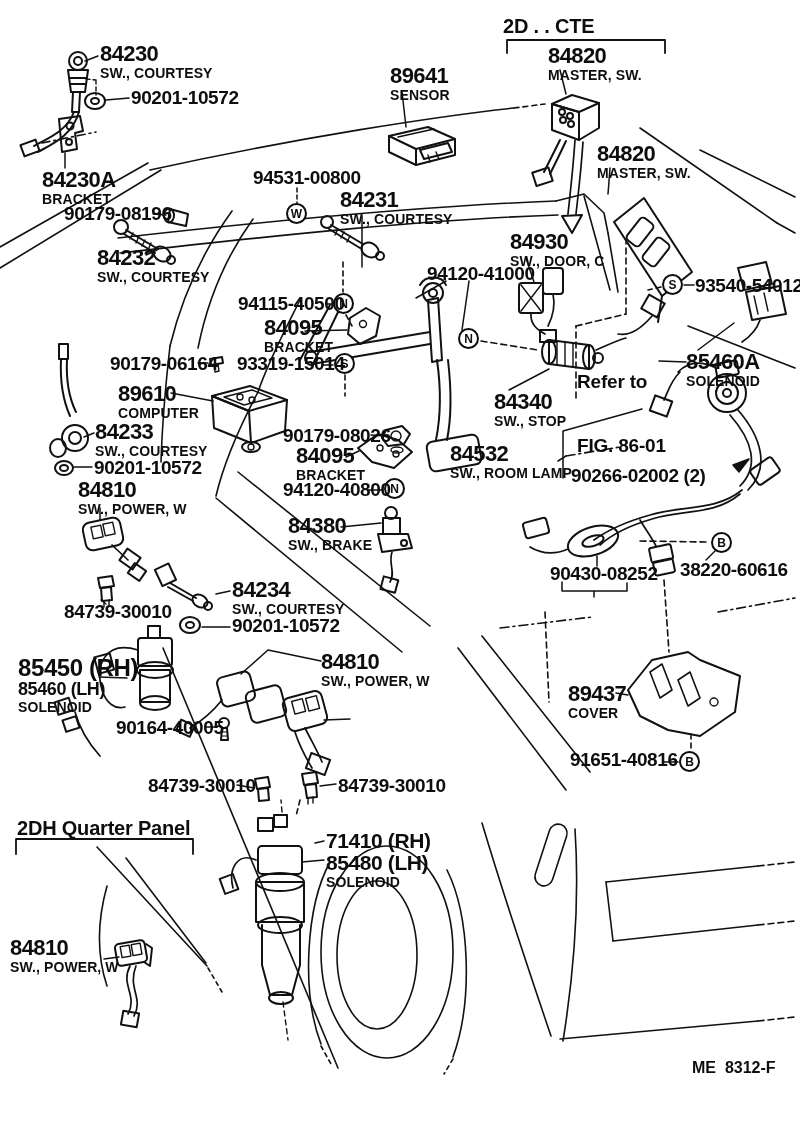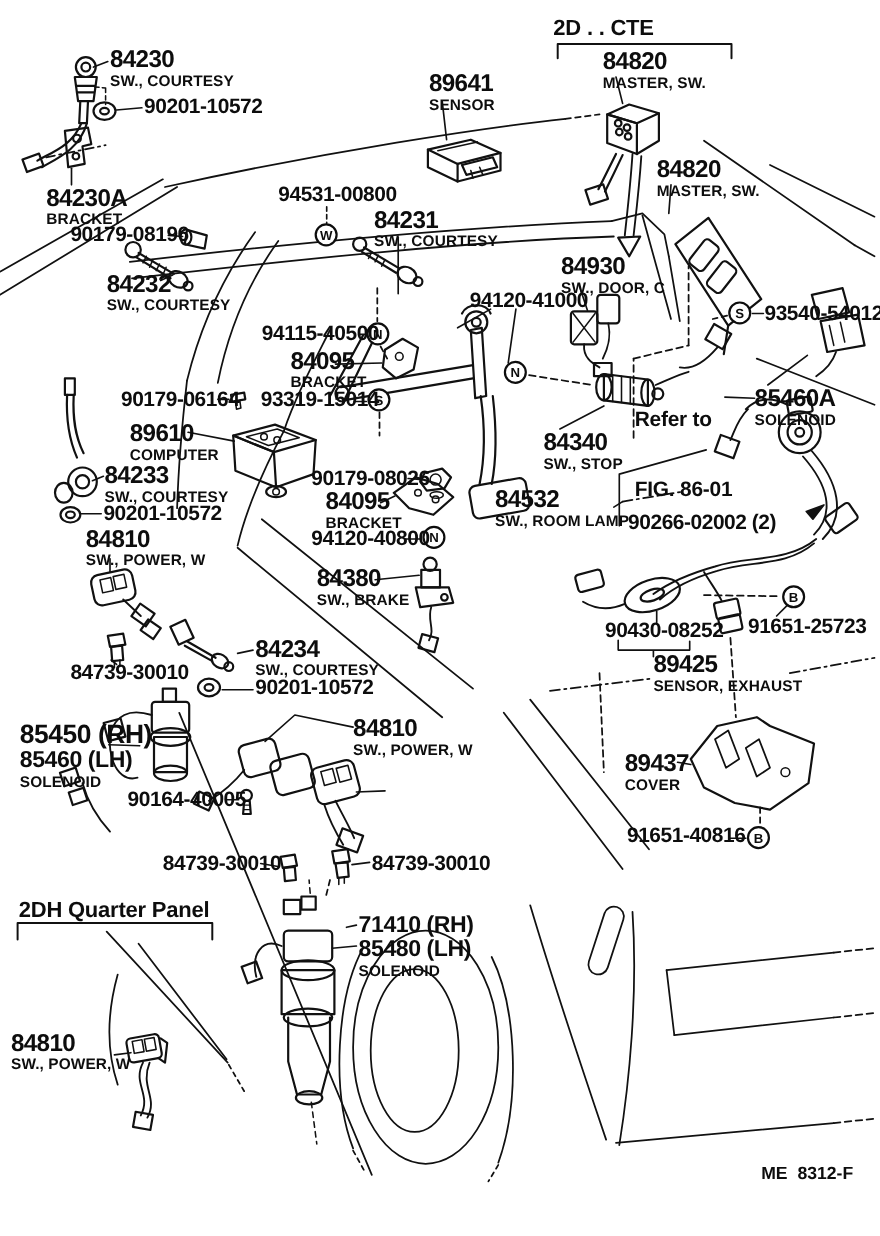--- a/index.html
+++ b/index.html
@@ -470,36 +470,32 @@
 </div>
 <div class="lbl mid" style="left:571px;top:466px">90266-02002 (2)</div>
 <div class="lbl" style="left:232px;top:578px">
   <div class="num">84234</div>
   <div class="desc">SW., COURTESY</div>
 </div>
 <div class="lbl mid" style="left:232px;top:616px">90201-10572</div>
 <div class="lbl mid" style="left:64px;top:602px">84739-30010</div>
 <div class="lbl" style="left:18px;top:655px">
   <div class="mid" style="font-size:24px">85450 (RH)</div>
-  <div class="mid" style="font-size:21px">85460 (LH)</div>
+  <div class="mid" style="font-size:18px">85460 (LH)</div>
   <div class="desc">SOLENOID</div>
 </div>
 <div class="lbl mid" style="left:116px;top:718px">90164-40005</div>
 <div class="lbl" style="left:321px;top:650px">
   <div class="num">84810</div>
   <div class="desc">SW., POWER, W</div>
 </div>
 <div class="lbl mid" style="left:148px;top:776px">84739-30010</div>
 <div class="lbl mid" style="left:338px;top:776px">84739-30010</div>
 <div class="lbl mid" style="left:550px;top:564px">90430-08252</div>
-<div class="lbl mid" style="left:680px;top:560px">91651-25723</div>
-<div class="lbl" style="left:594px;top:592px">
-  <div class="num">89425</div>
-  <div class="desc">SENSOR, EXHAUST</div>
-</div>
+<div class="lbl mid" style="left:680px;top:560px">38220-60616</div>
 <div class="lbl" style="left:568px;top:682px">
   <div class="num">89437</div>
   <div class="desc">COVER</div>
 </div>
 <div class="lbl mid" style="left:570px;top:750px">91651-40816</div>
 <div class="lbl" style="left:326px;top:830px">
   <div class="mid" style="font-size:21px">71410 (RH)</div>
   <div class="mid" style="font-size:21px">85480 (LH)</div>
   <div class="desc">SOLENOID</div>
 </div>

